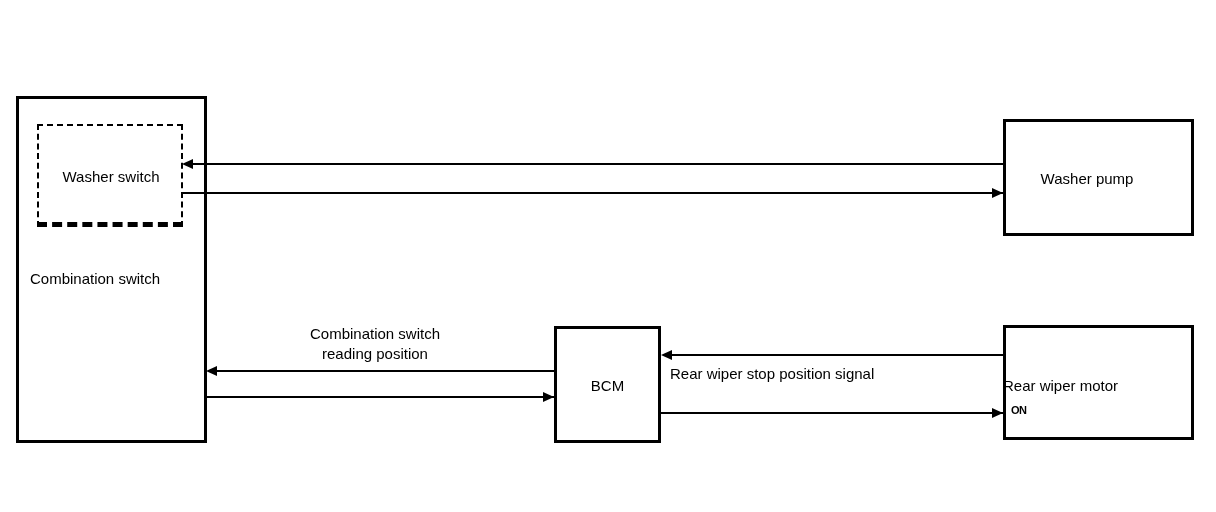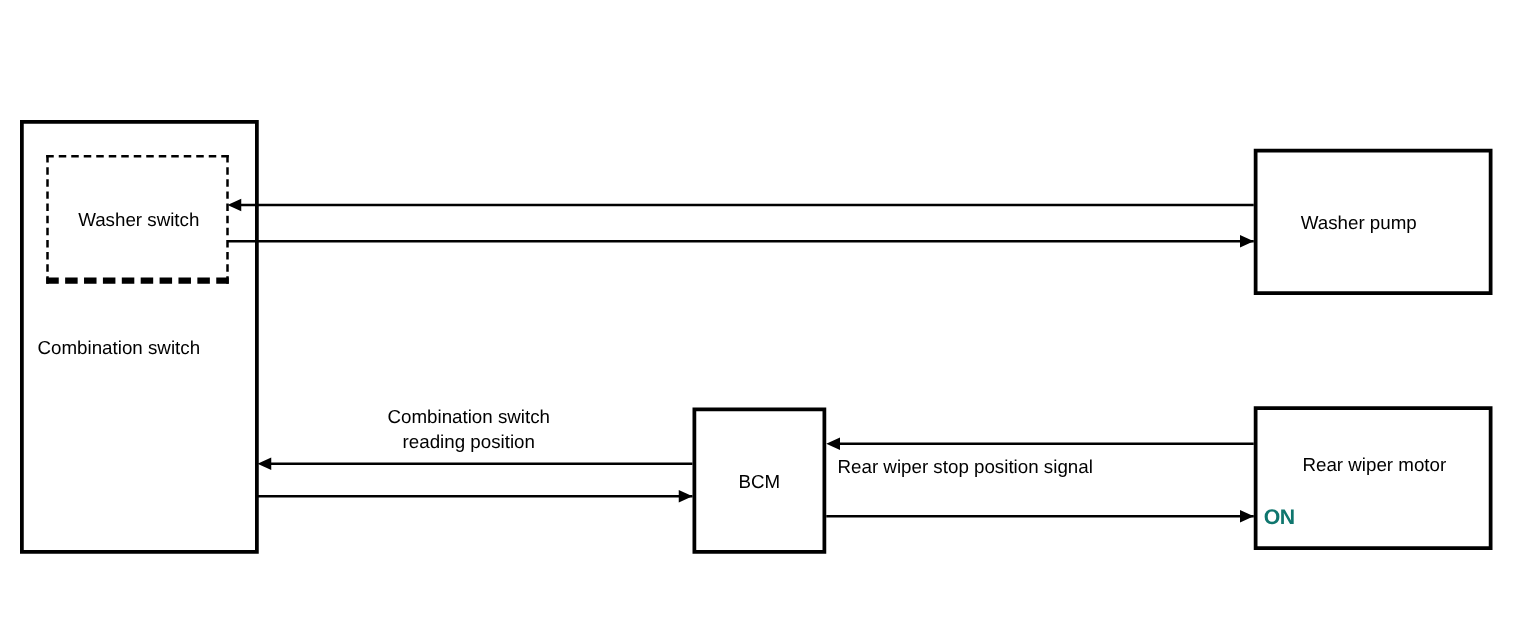--- a/index.html
+++ b/index.html
@@ -65,25 +65,25 @@
     border-right: 11px solid #000000;
   }
   .arrow-right {
     border-top: 5px solid transparent;
     border-bottom: 5px solid transparent;
     border-left: 11px solid #000000;
   }
   .mono-label {
     position: absolute;
     font-family: "Liberation Sans Narrow", "Liberation Sans", sans-serif;
-    font-size: 17px;
+    font-size: 11px;
     font-weight: bold;
     letter-spacing: -0.5px;
     white-space: nowrap;
-    color: #0f766e;
+    color: #000000;
   }
 </style>
 </head>
 <body>
 
 <div id="diagram-canvas">
 
   <div class="box" style="left:16px; top:96px; width:191px; height:347px;"></div>
 
   <div class="dashed-box" style="left:37px; top:124px; width:146px; height:103px;"></div>
@@ -92,21 +92,21 @@
 
   <div class="box-label" style="left:30px; top:270px;">Combination switch</div>
 
   <div class="box" style="left:1003px; top:119px; width:191px; height:117px;"></div>
   <div class="box-label" style="left:1003px; top:170px; width:168px; text-align:center;">Washer pump</div>
 
   <div class="box" style="left:554px; top:326px; width:107px; height:117px;"></div>
   <div class="box-label" style="left:554px; top:377px; width:107px; text-align:center;">BCM</div>
 
   <div class="box" style="left:1003px; top:325px; width:191px; height:115px;"></div>
-  <div class="box-label" style="left:1003px; top:364px; width:154px; text-align:right;">Rear wiper motor</div>
+  <div class="box-label" style="left:1003px; top:377px; width:154px; text-align:left;">Rear wiper motor</div>
   <div class="mono-label" style="left:1011px; top:404px;">ON</div>
 
   <div class="hline" style="left:192px; top:163px; width:811px;"></div>
   <div class="arrow arrow-left" style="left:182px; top:159px;"></div>
 
   <div class="hline" style="left:182px; top:192px; width:821px;"></div>
   <div class="arrow arrow-right" style="left:992px; top:188px;"></div>
 
   <div class="free-label centered" style="left:275px; top:324px; width:200px;">
     <span>Combination switch</span><br>

